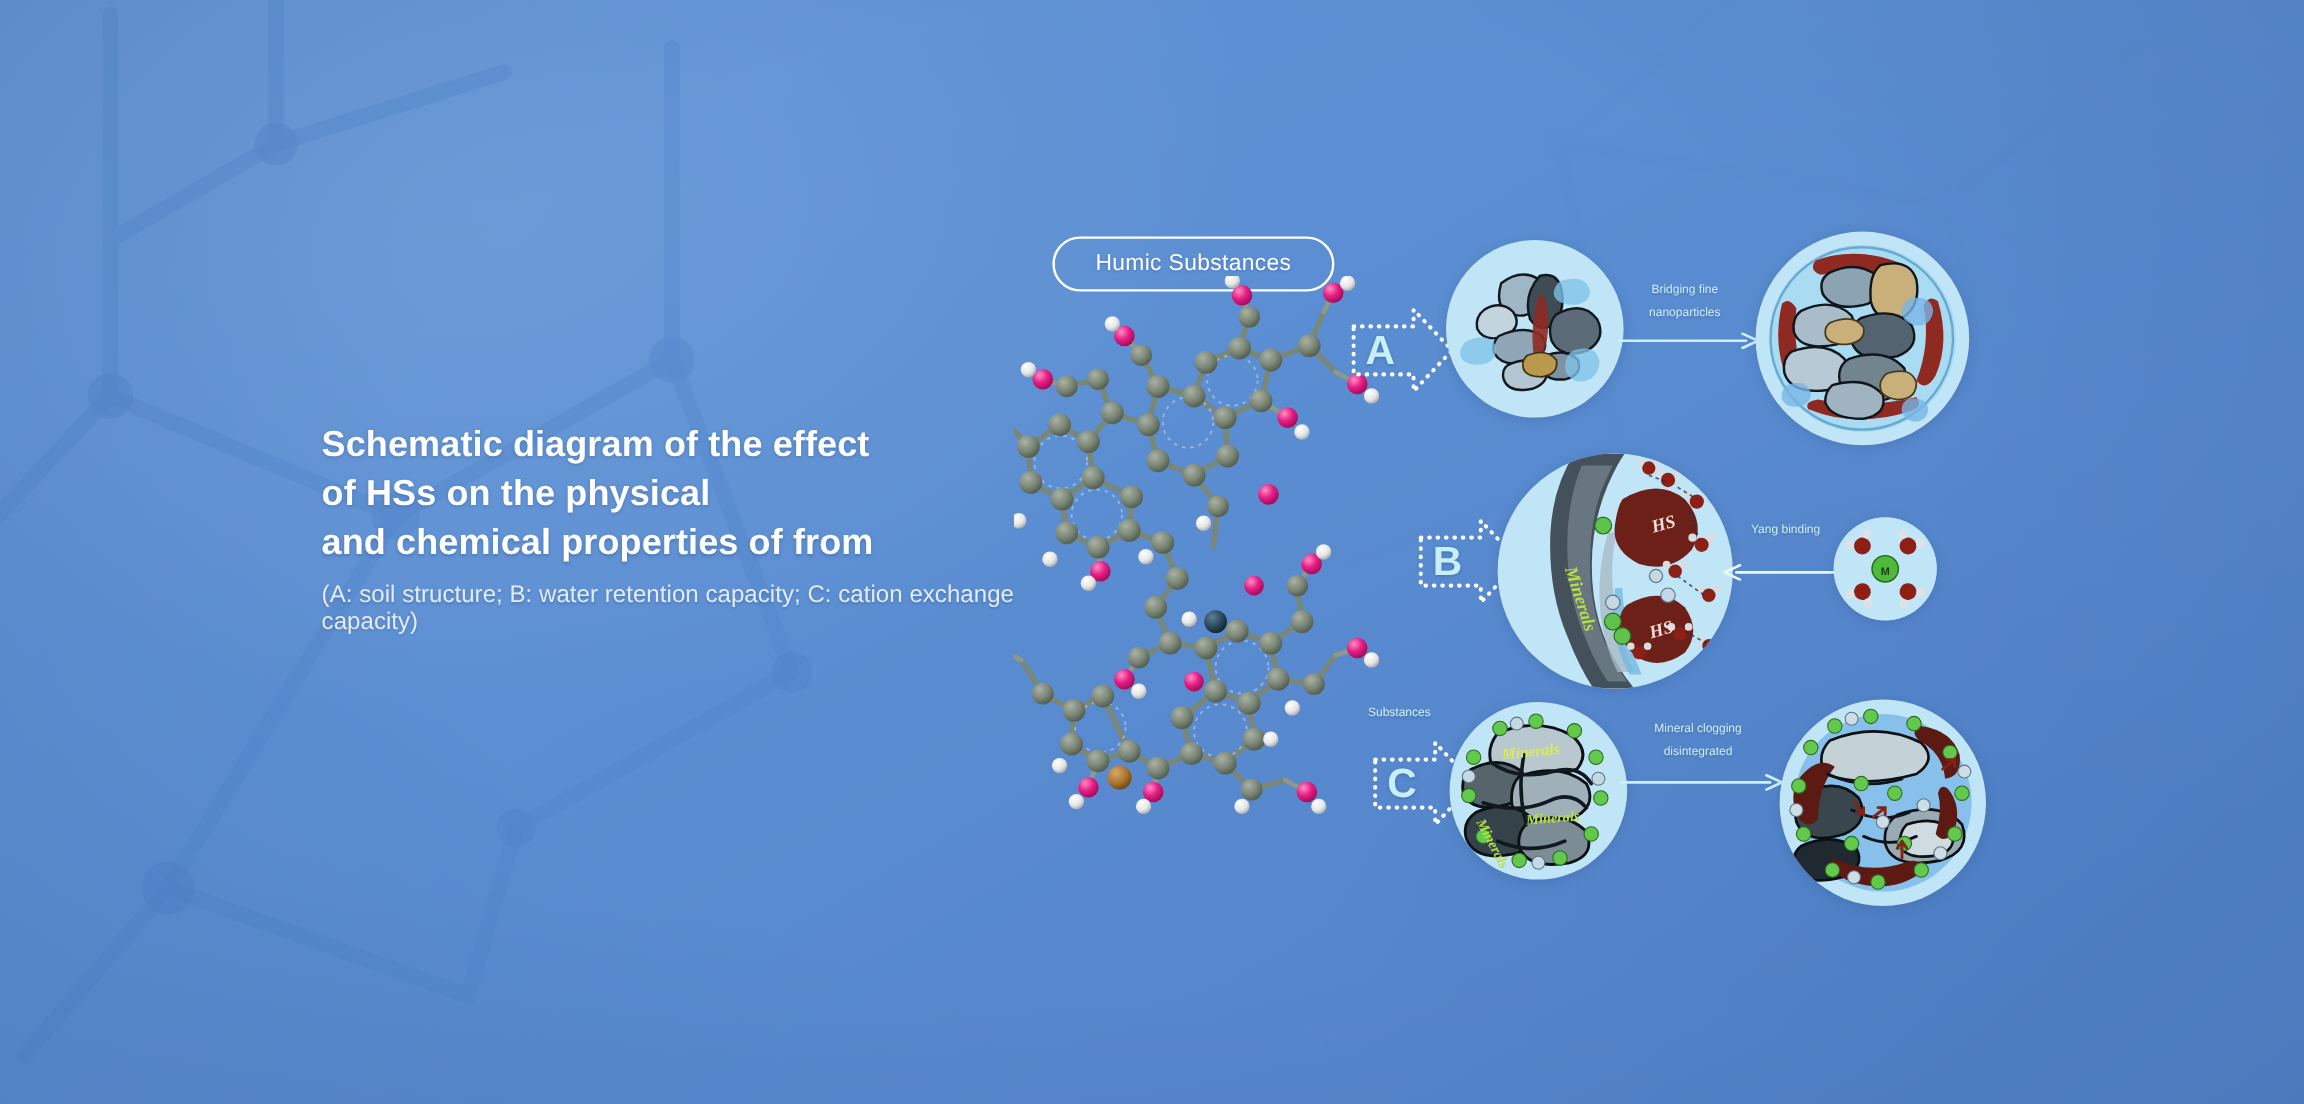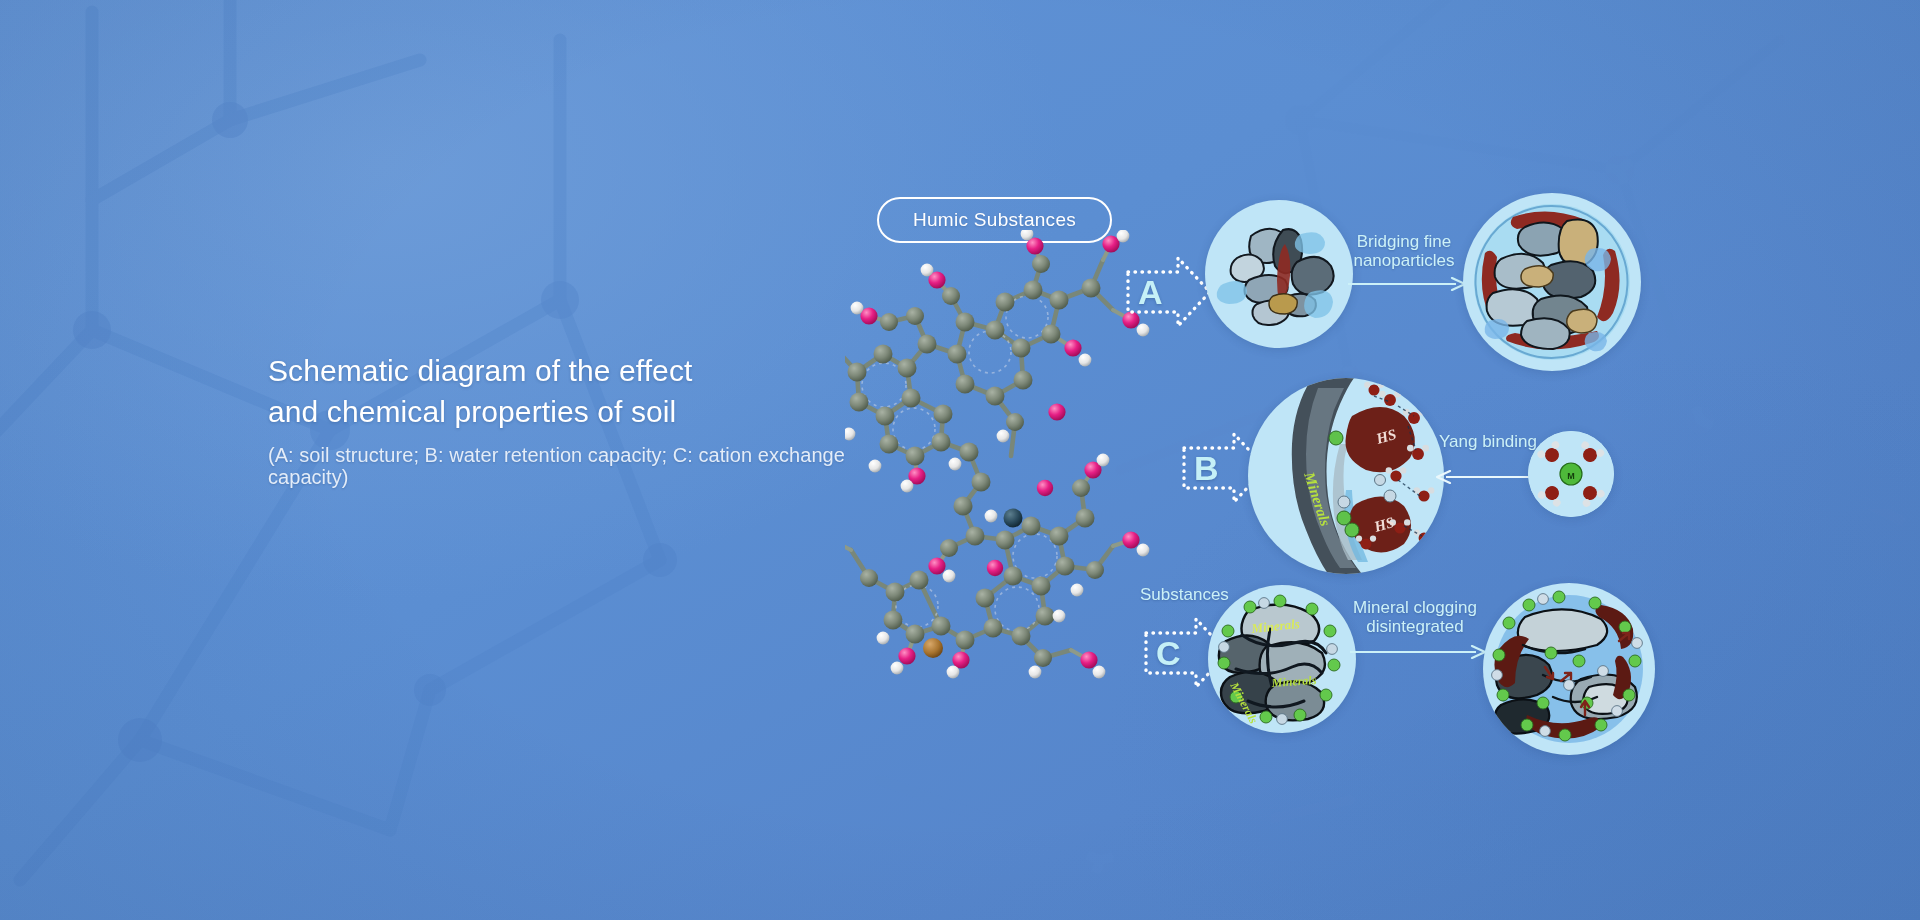--- a/index.html
+++ b/index.html
@@ -21,21 +21,21 @@
   }
   .bg-lattice{position:absolute;inset:0;opacity:.5;}
   .bg-vignette{
     position:absolute;inset:0;
     background:radial-gradient(ellipse 1400px 900px at 50% 45%, rgba(0,0,0,0) 45%, rgba(20,50,95,.14) 100%);
   }
 
   
   .left-text{position:absolute;left:268px;top:350px;width:620px;}
   .title{
-    color:#ffffff;font-size:30px;line-height:41px;font-weight:normal;
+    color:#ffffff;font-size:30px;line-height:41px;font-weight:bold;
     letter-spacing:.1px;margin:0 0 12px 0;
     text-shadow:0 1px 3px rgba(28,60,110,.30);
   }
   .title .ln{display:block;}
   .subtitle{
     color:#e3ecf8;font-size:20px;line-height:22px;font-weight:400;
     margin:0;letter-spacing:.05px;
     text-shadow:0 1px 2px rgba(28,60,110,.25);
   }
   .attrib{
@@ -75,21 +75,21 @@
 
   .c-a1{left:1205px;top:200px;width:148px;height:148px;}
   .c-a2{left:1463px;top:193px;width:178px;height:178px;}
   .c-b1{left:1248px;top:378px;width:196px;height:196px;}
   .c-b2{left:1528px;top:431px;width:86px;height:86px;}
   .c-c1{left:1208px;top:585px;width:148px;height:148px;}
   .c-c2{left:1483px;top:583px;width:172px;height:172px;}
 
   
   .conn-label{
-    position:absolute;color:#ccf1f8;font-size:17px;line-height:19px;
+    position:absolute;color:#ccf1f8;font-size:10px;line-height:19px;
     text-align:center;text-shadow:0 1px 2px rgba(28,60,110,.3);
     white-space:pre-line;
   }
   .l-a{left:1344px;top:232px;width:120px;}
   .l-b{left:1436px;top:432px;width:104px;}
   .l-c{left:1345px;top:598px;width:140px;text-align:center;}
   .l-cem{left:1140px;top:585px;width:120px;text-align:left;}
 
   .conn-arrow{position:absolute;height:14px;}
   .ar-a{left:1348px;top:277px;width:118px;}
@@ -149,21 +149,22 @@
       <circle cx="1350" cy="380" r="14"></circle>
       <circle cx="1700" cy="420" r="14"></circle>
       <circle cx="1100" cy="860" r="14"></circle>
     </g>
   </svg>
   <div class="bg-vignette"></div>
 
   <div class="left-text">
     <h1 class="title">
       <span class="ln">Schematic diagram of the effect</span>
-      <span class="ln">and chemical properties of soil</span>
+      <span class="ln">of HSs on the physical</span>
+      <span class="ln">and chemical properties of from</span>
     </h1>
     <p class="subtitle">(A: soil structure; B: water retention capacity; C: cation exchange capacity)</p>
   </div>
 
   <div class="hs-pill">
     <span>Humic Substances</span>
   </div>
 
   <svg class="molecule" viewBox="0 0 320 520" aria-hidden="true">
     <defs>

